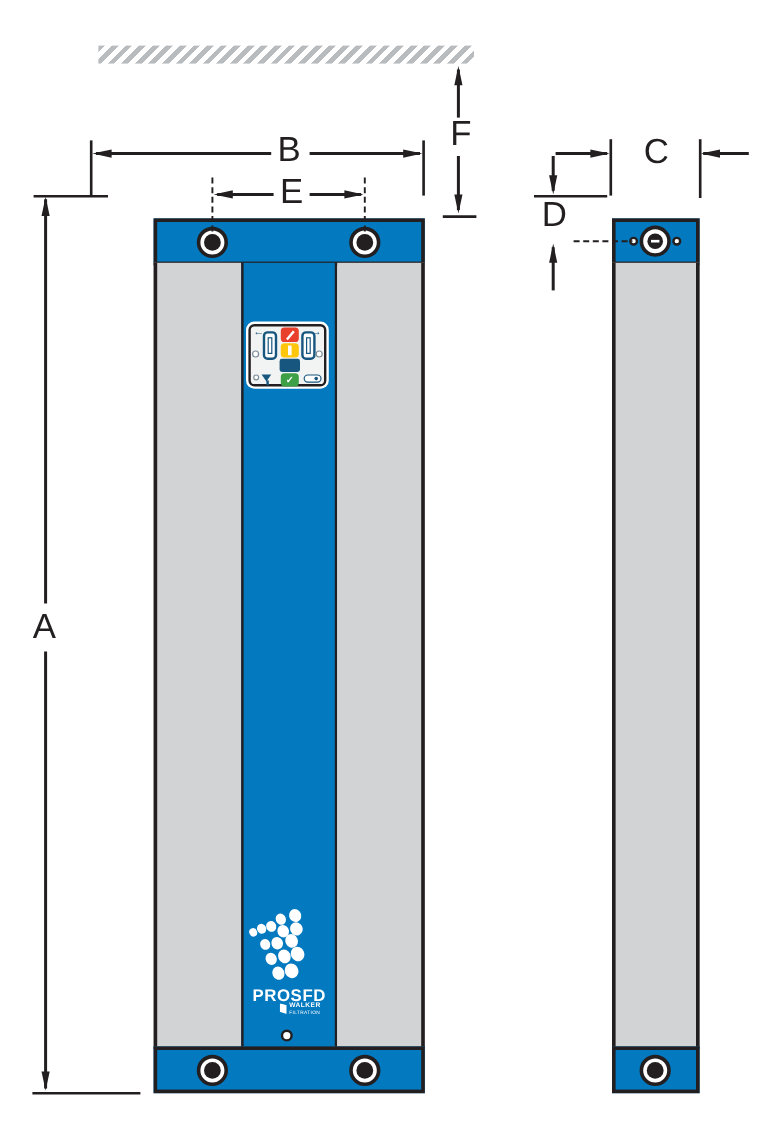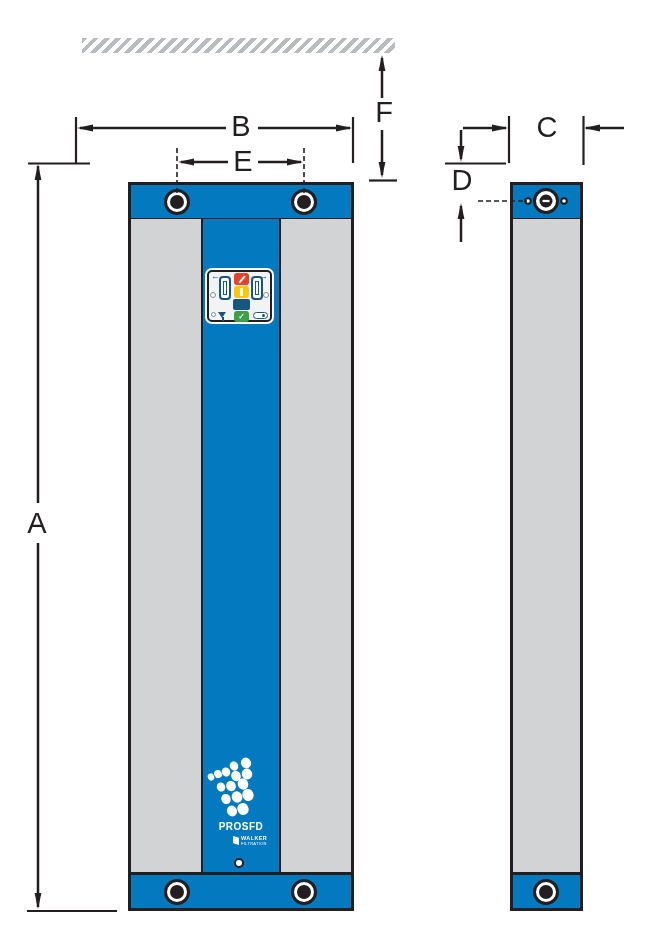--- a/index.html
+++ b/index.html
@@ -60,21 +60,21 @@
   .funnel .tri{position:absolute;left:0;top:0;width:0;height:0;border-left:4.5px solid transparent;
     border-right:4.5px solid transparent;border-top:6px solid var(--navy)}
   .funnel .stem{position:absolute;left:3.5px;top:5px;width:2px;height:4px;background:var(--navy)}
   .pill{position:absolute;right:2px;top:40px;width:15px;height:7px;border:1.5px solid var(--navy);
     border-radius:4px;background:#fff}
   .pill::after{content:'';position:absolute;right:2px;top:0.7px;width:3.5px;height:3.5px;background:var(--navy);border-radius:50%}
 
   
   .dots{position:absolute;left:200px;top:755px}
   .prod-name{position:absolute;left:204px;top:821px;width:74px;text-align:center;color:#fff;
-    font-size:10px;font-weight:bold;letter-spacing:0.5px}
+    font-size:14px;font-weight:bold;letter-spacing:0.5px}
   .walker{position:absolute;left:233px;top:836px;display:flex;gap:2px;align-items:flex-start}
   .walker .wicon{width:6px;height:9px;background:#fff;clip-path:polygon(0 0,100% 20%,100% 100%,0 80%)}
   .walker .wtxt{color:#fff;line-height:1}
   .walker .w1{font-size:5.5px;font-weight:bold;letter-spacing:0.4px}
   .walker .w2{font-size:4px;letter-spacing:0.3px}
 
   
   .dims{position:absolute;left:0;top:0;pointer-events:none}
   .dims line{stroke:var(--line);stroke-width:2.5}
   .dims line.ext{stroke-width:2.2}

